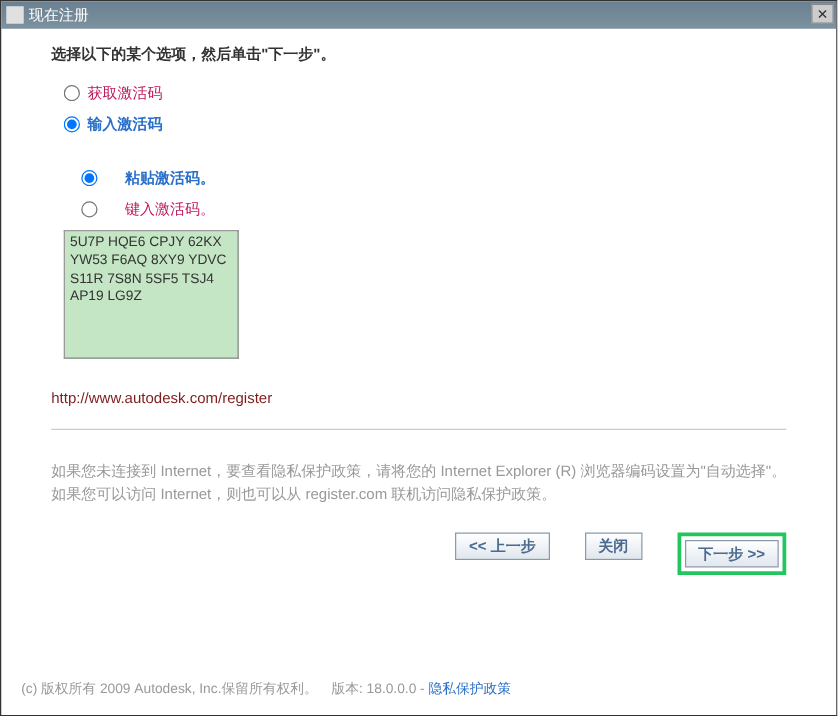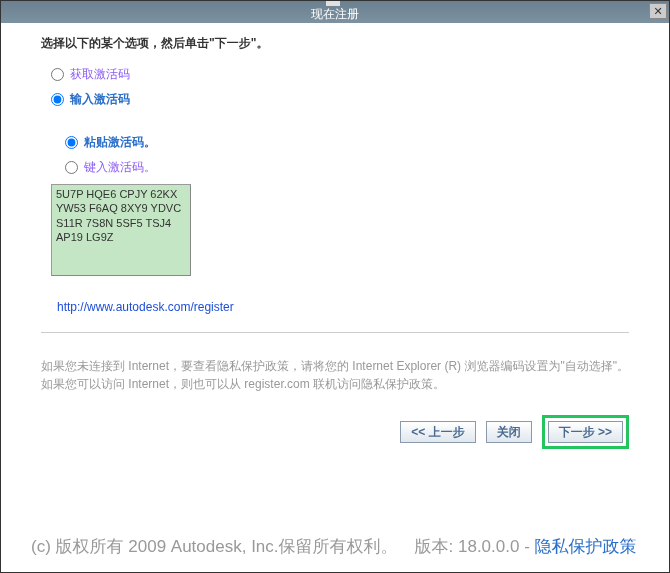--- a/index.html
+++ b/index.html
@@ -19,21 +19,20 @@
   }
   .titlebar {
     height: 22px;
     background: linear-gradient(#6b8090, #7d92a0);
     color: #fff;
     display: flex;
     align-items: center;
     padding: 0 4px;
     font-size: 12px;
     position: relative;
-    flex-direction: column;
   }
   .titlebar .icon {
     width: 14px; height: 14px;
     background: #e0e0e0;
     margin-right: 4px;
     display: inline-block;
   }
   .close-btn {
     position: absolute;
     right: 2px; top: 2px;
@@ -56,67 +55,67 @@
     font-weight: bold;
     color: #333;
     margin-bottom: 14px;
   }
   .radio-row {
     display: flex;
     align-items: center;
     margin-bottom: 8px;
     margin-left: 10px;
   }
-  .radio-row.indent { margin-left: 24px; }
+  .radio-row.indent { margin-left: 24px; gap: 16px; }
   .radio-row input[type=radio] {
     margin: 0 6px 0 0;
   }
-  .radio-label { color: #8b5cf6; cursor: pointer; }
+  .radio-label { color: #be185d; cursor: pointer; }
   .bold-blue { color: #2a6fc9; font-weight: bold; }
   .spacer-sm { height: 18px; }
   .code-area {
     width: 140px;
-    height: 92px;
+    height: 103px;
     border: 1px solid #9a9a9a;
     border-right: 1px solid #888;
     border-bottom: 1px solid #888;
     background: #c4e6c4;
     font-family: Arial, sans-serif;
     font-size: 11px;
     padding: 2px 4px;
     margin-left: 10px;
     resize: none;
     overflow-y: scroll;
     color: #333;
     line-height: 1.3;
   }
   .text-block {
     margin-top: 24px;
     margin-left: 0;
   }
   .text-block .line1 { color: #333; }
-  .text-block a { color: #1d4ed8; text-decoration: none; margin-left: 16px; }
+  .text-block a { color: #7f1d1d; text-decoration: none; }
   .hr {
     border: none;
     border-top: 1px solid #ccc;
     margin: 18px 0 14px 0;
   }
   .notice-bold { color: #333; }
   .notice-bold a { color: #2a6fc9; text-decoration: none; }
   .notice-gray {
     color: #999;
     margin-top: 10px;
     line-height: 1.5;
   }
   .button-row {
     display: flex;
     justify-content: flex-end;
-    gap: 10px;
+    gap: 28px;
     margin-top: 22px;
-    align-items: center;
+    align-items: flex-start;
   }
   .btn {
     height: 22px;
     padding: 0 10px;
     border: 1px solid #8a9aaa;
     background: linear-gradient(#fff, #e0e7ee);
     color: #4a6a90;
     font-size: 12px;
     font-weight: bold;
     cursor: pointer;
@@ -125,23 +124,23 @@
     white-space: nowrap;
   }
   .highlight-box {
     border: 3px solid #22c55e;
     padding: 3px;
     display: inline-flex;
   }
   .footer {
     position: absolute;
     bottom: 14px;
-    left: 30px;
+    left: 16px;
     color: #999;
-    font-size: 17px;
+    font-size: 11px;
   }
   .footer a { color: #2a6fc9; text-decoration:none; }
 </style>
 </head>
 <body>
 
 <div class="window">
   <div class="titlebar">
     <span class="icon"></span>
     <span>现在注册</span>

